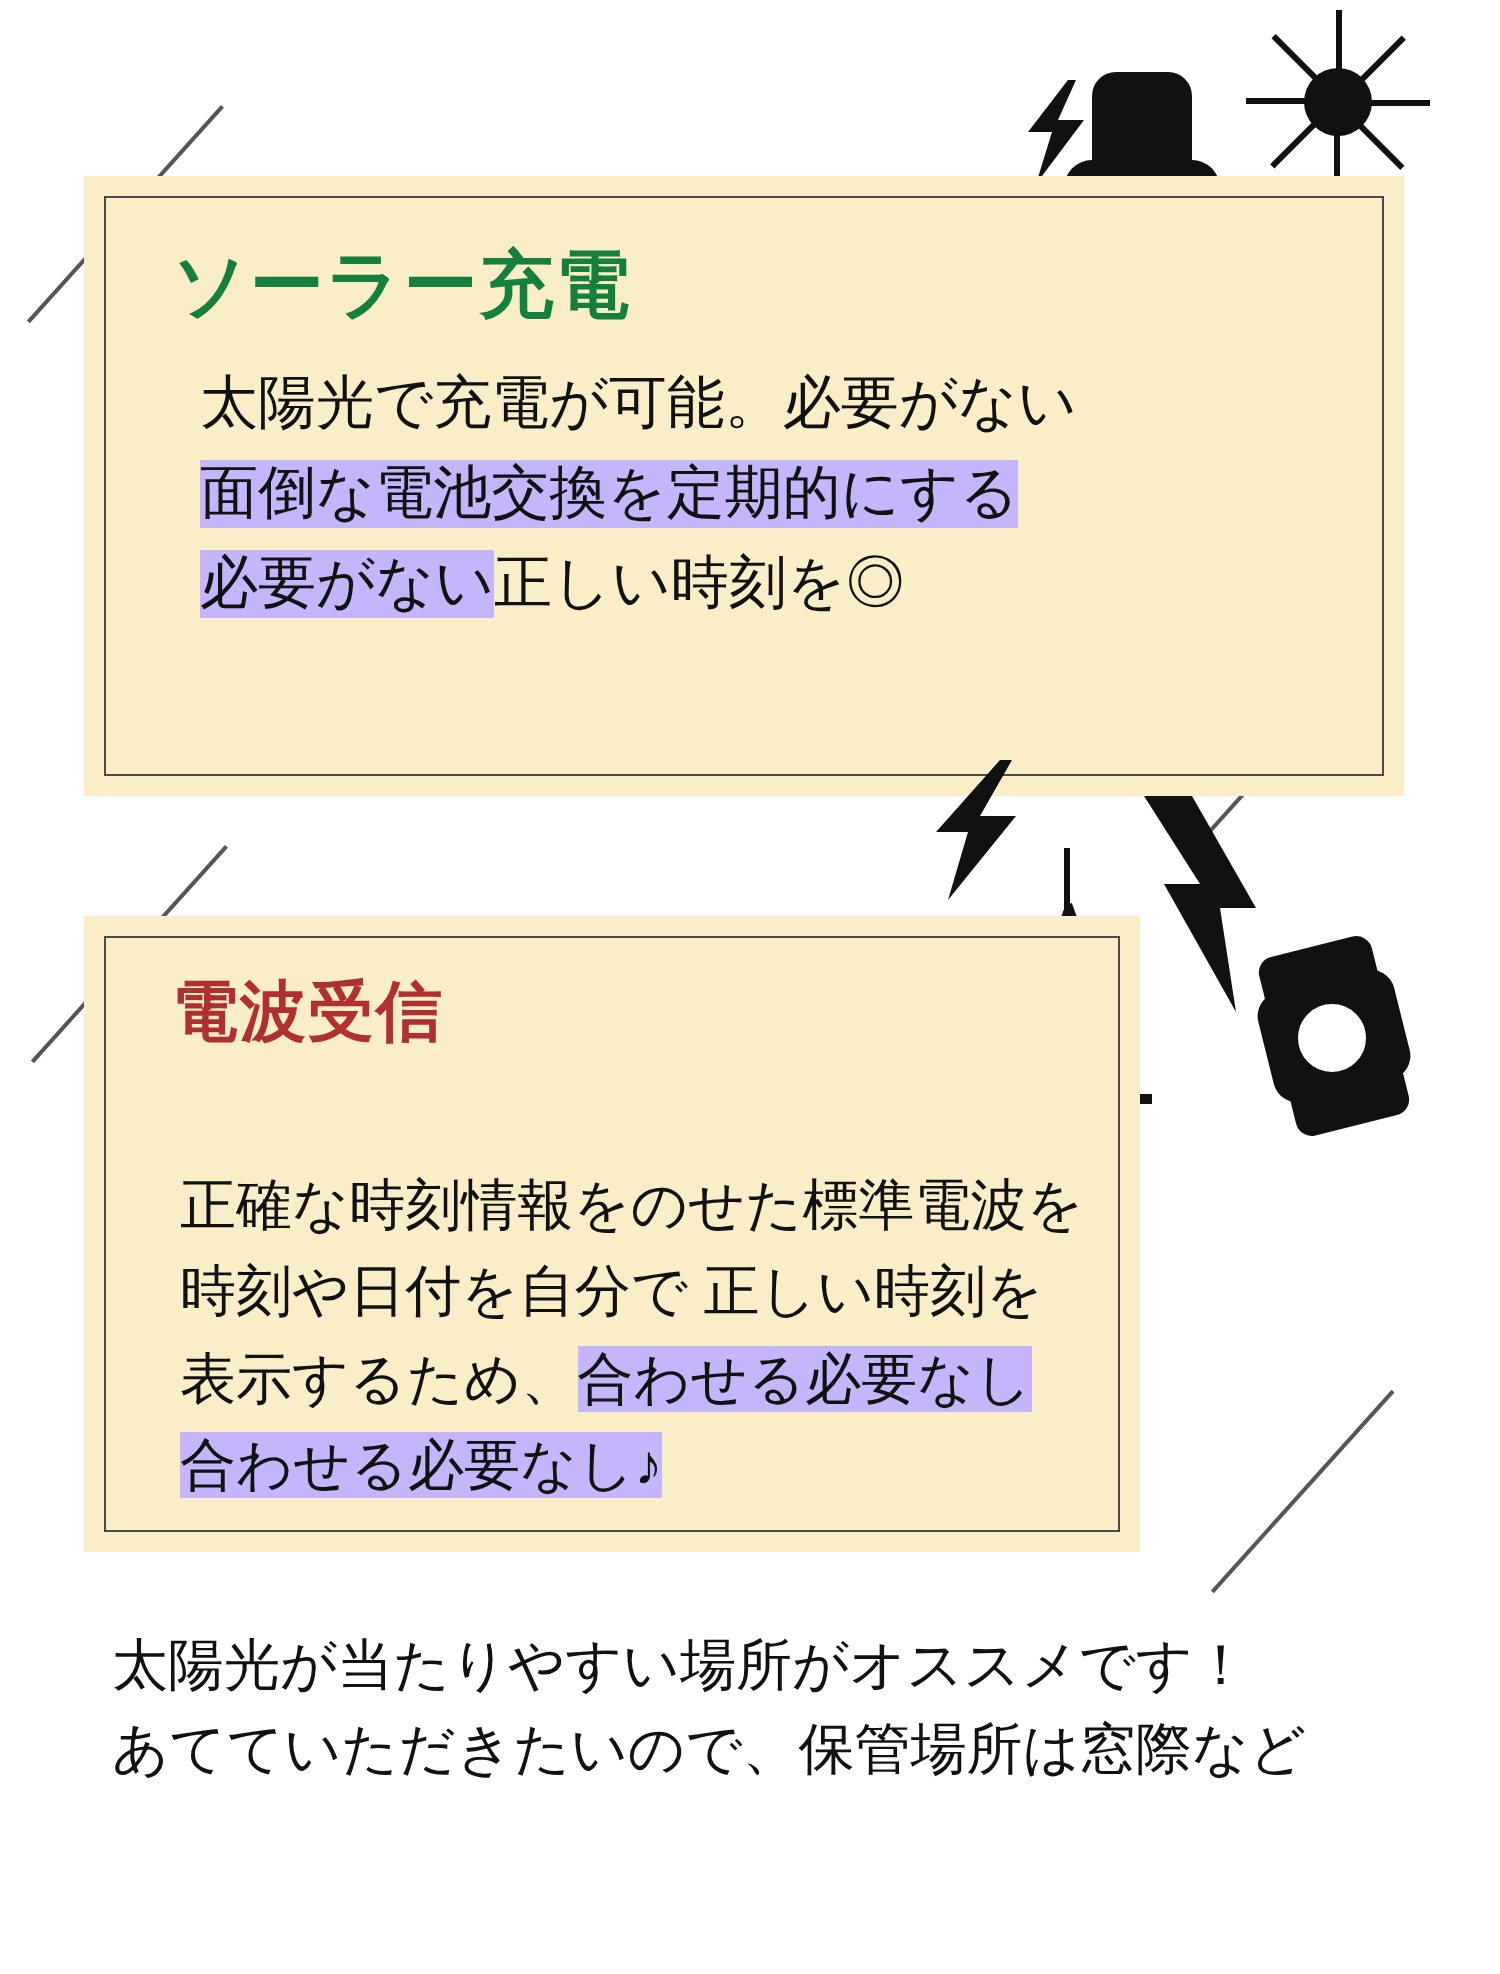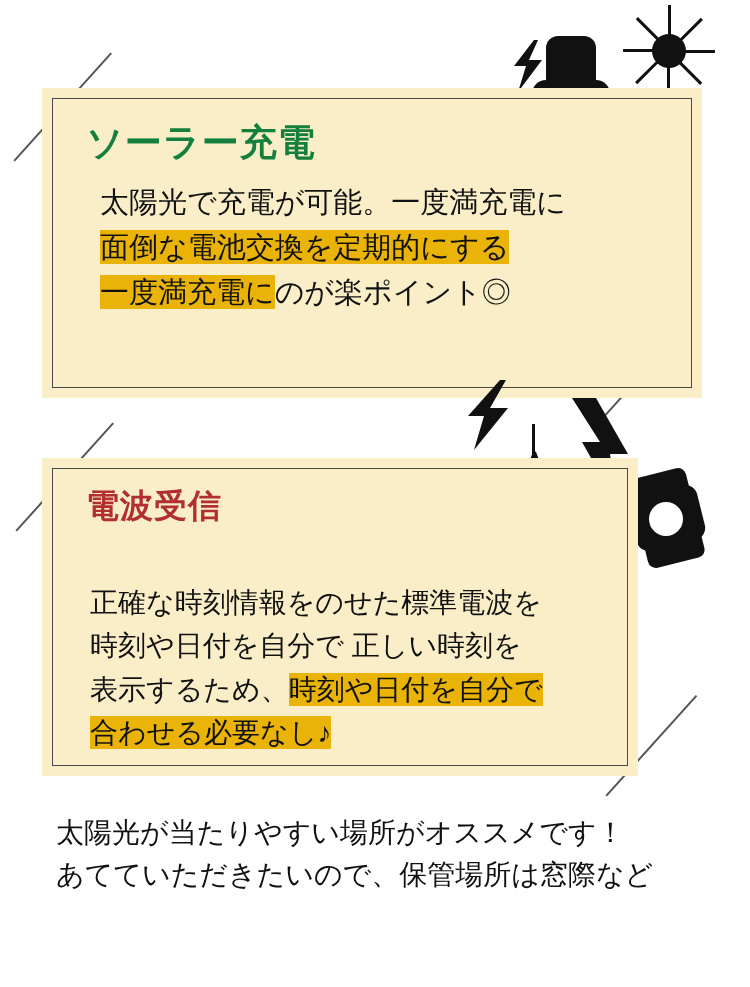--- a/index.html
+++ b/index.html
@@ -30,21 +30,21 @@
     position: absolute;
     background: #faeec8;
   }
   .panel .frame {
     position: absolute;
     top: 10px; left: 10px; right: 10px; bottom: 10px;
     border: 1.5px solid #4a4a4a;
     pointer-events: none;
   }
   #panel-solar { left: 42px; top: 88px; width: 660px; height: 310px; }
-  #panel-radio { left: 42px; top: 458px; width: 596px; height: 318px; }
+  #panel-radio { left: 42px; top: 458px; width: 528px; height: 318px; }
 
   .panel-title {
     position: absolute;
     font-weight: bold;
     letter-spacing: 1px;
   }
   #title-solar {
     left: 44px; top: 30px;
     font-size: 37px;
     color: #15803d;
@@ -59,21 +59,21 @@
     position: absolute;
     font-size: 29px;
     line-height: 1.55;
     color: #111;
     white-space: nowrap;
   }
   #body-solar { left: 58px; top: 92px; }
   #body-radio { left: 48px; top: 86px; font-size: 28px; margin-top: 37px; }
 
   .hl {
-    background: #eab308;
+    background: #c4b5fd;
     padding: 1px 0;
   }
   .ast { color: #c8331f; }
 
   
   .footnote {
     position: absolute;
     left: 26px; top: 812px;
     width: 700px;
     font-size: 28px;
@@ -190,23 +190,23 @@
     <div class="face"></div>
     <div class="batt">
         <div class="fill"></div>
       </div>
   </div>
 
   <div class="panel" id="panel-solar">
     <div class="frame"></div>
     <div class="panel-title" id="title-solar">ソーラー充電</div>
     <div class="body-text" id="body-solar">
-      <div><span>太陽光で充電が可能。一度満充電に</span></div>
+      <div><span>太陽光で充電が可能。必要がない</span></div>
       <div><span class="hl">面倒な電池交換を定期的にする</span></div>
-      <div><span class="hl">一度満充電に</span><span>のが楽ポイント◎</span></div>
+      <div><span class="hl">必要がない</span><span>正しい時刻を◎</span></div>
     </div>
   </div>
 
   <svg class="art" style="left:460px; top:380px;" width="56" height="70" viewBox="0 0 56 70">
     <polygon points="40,0 8,36 24,36 14,70 48,28 30,28 46,0" fill="#111"></polygon>
   </svg>
   <svg class="art" style="left:566px; top:398px;" width="70" height="108" viewBox="0 0 70 108">
     <polygon points="6,0 34,44 16,44 52,108 44,56 62,56 30,0" fill="#111"></polygon>
   </svg>
 
@@ -227,21 +227,21 @@
     <div class="case"></div>
     <div class="face"></div>
   </div>
 
   <div class="panel" id="panel-radio">
     <div class="frame"></div>
     <div class="panel-title" id="title-radio">電波受信</div>
     <div class="body-text" id="body-radio">
       <div><span>正確な時刻情報をのせた標準電波を</span></div>
       <div><span>時刻や日付を自分で 正しい時刻を</span></div>
-      <div><span>表示するため、</span><span class="hl">時刻や日付を自分で</span></div>
+      <div><span>表示するため、</span><span class="hl">合わせる必要なし</span></div>
       <div><span class="hl">合わせる必要なし♪</span></div>
     </div>
   </div>
 
   <div class="footnote">
     <span class="ln indent">太陽光が当たりやすい場所がオススメです！</span>
     <span class="ln indent">あてていただきたいので、保管場所は窓際など</span>
   </div>
 
 </div>

